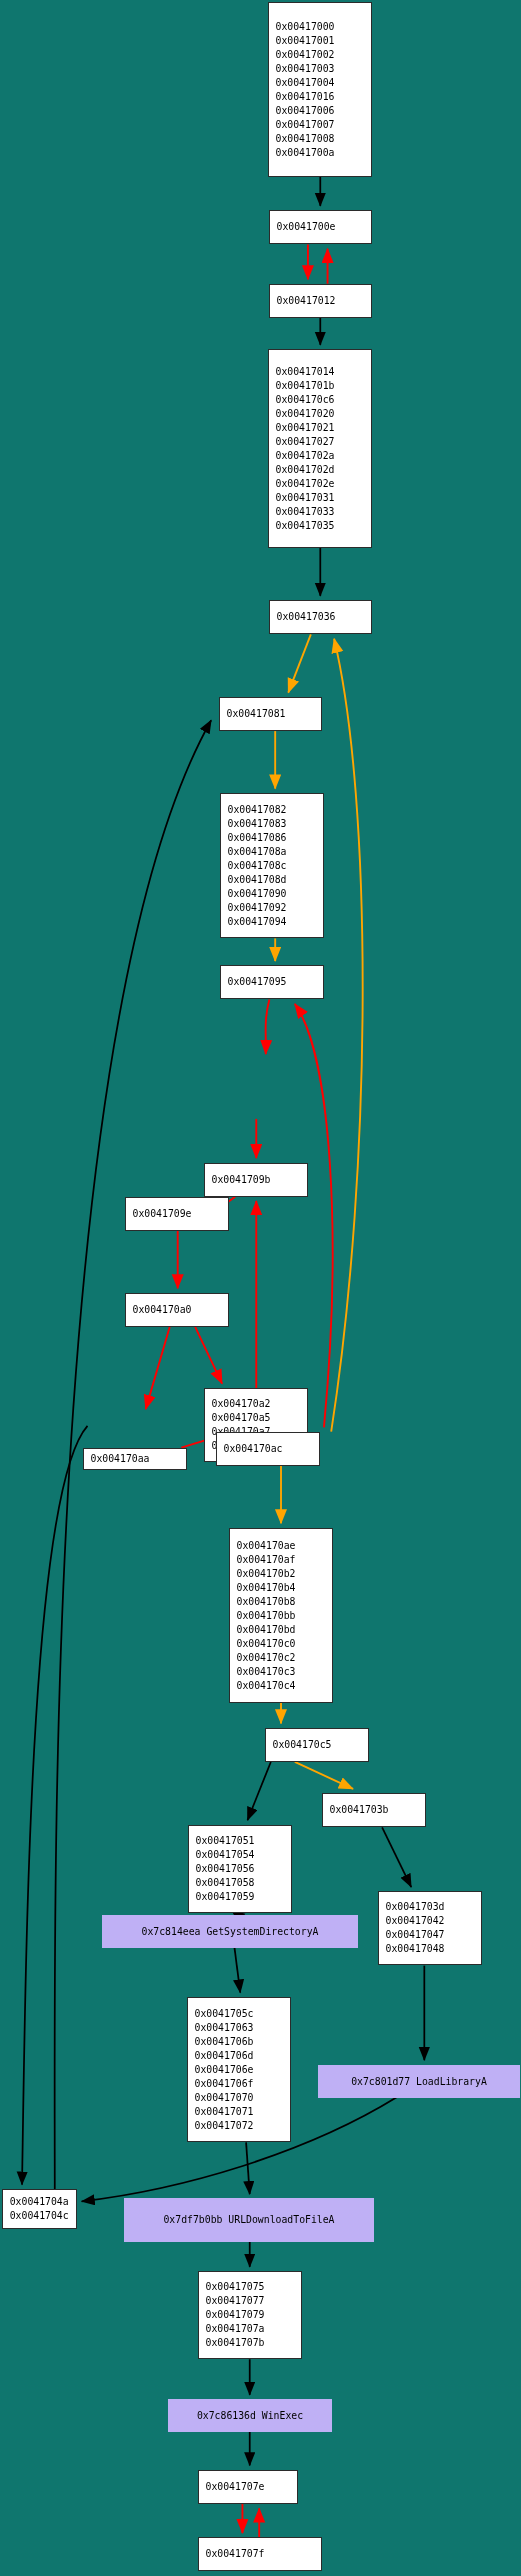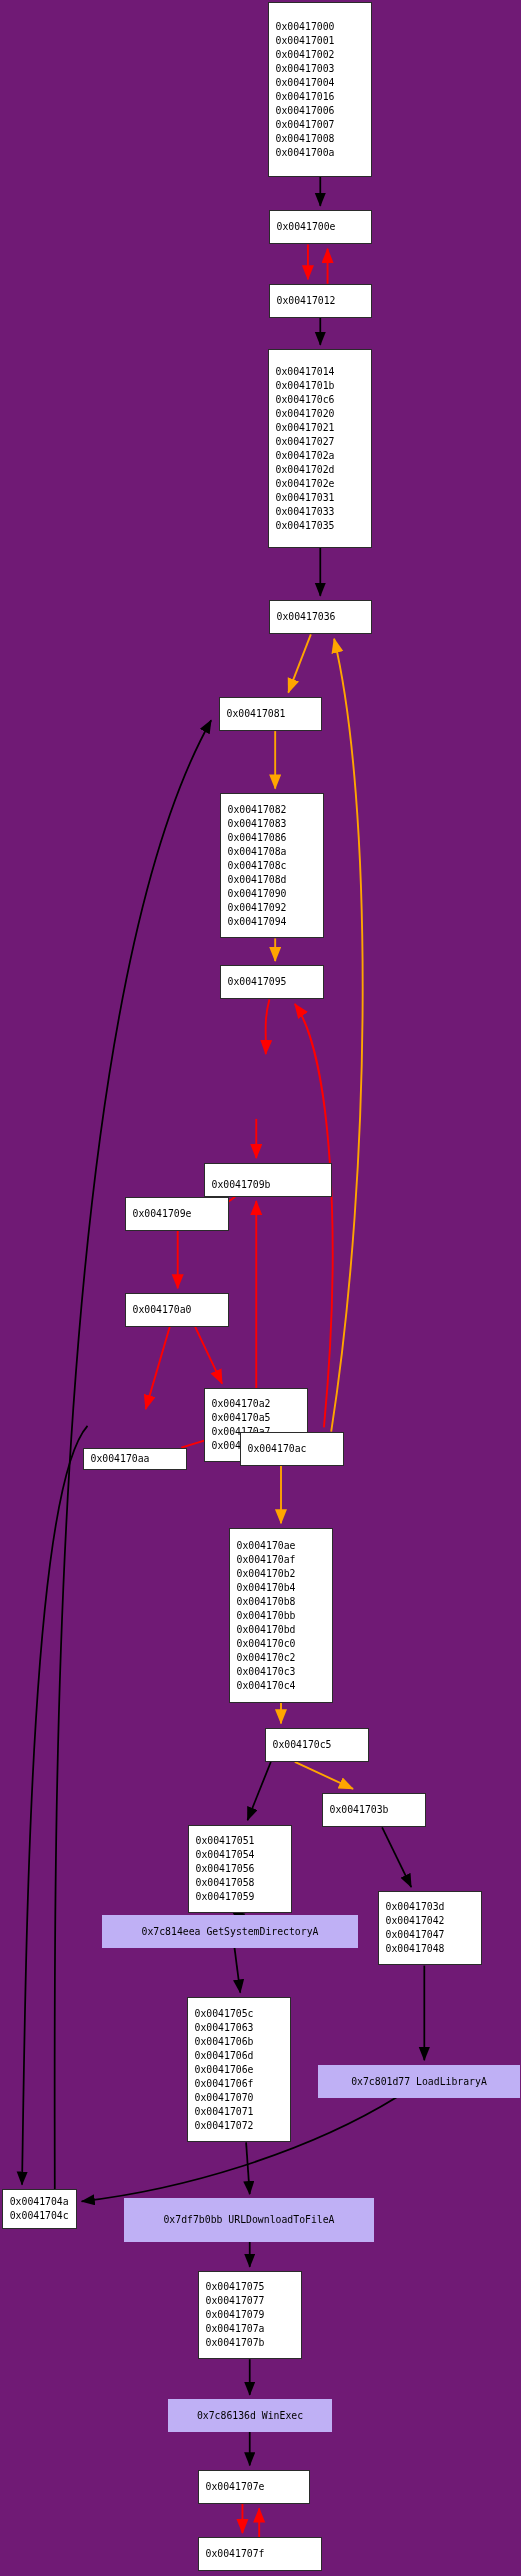--- a/index.html
+++ b/index.html
@@ -7,21 +7,21 @@
     padding: 0;
     background: #ffffff;
   }
   body {
     font-family: "DejaVu Sans Mono", "Liberation Mono", monospace;
   }
   #graph-root {
     position: relative;
     width: 522px;
     height: 2576px;
-    background: #701a75;
+    background: #0f766e;
     overflow: hidden;
   }
   #edge-layer {
     position: absolute;
     left: 0;
     top: 0;
     width: 522px;
     height: 2576px;
     pointer-events: none;
   }
@@ -120,36 +120,36 @@
 
   <div id="node-layer">
       <div class="cfg-node" style="left: 268px; top: 2.2px; width: 104px; height: 175px;"><span class="addr-line">0x00417000</span><span class="addr-line">0x00417001</span><span class="addr-line">0x00417002</span><span class="addr-line">0x00417003</span><span class="addr-line">0x00417004</span><span class="addr-line">0x00417016</span><span class="addr-line">0x00417006</span><span class="addr-line">0x00417007</span><span class="addr-line">0x00417008</span><span class="addr-line">0x0041700a</span></div>
       <div class="cfg-node" style="left: 269px; top: 210px; width: 103px; height: 34px;"><span class="addr-line">0x0041700e</span></div>
       <div class="cfg-node" style="left: 269px; top: 284px; width: 103px; height: 34px;"><span class="addr-line">0x00417012</span></div>
       <div class="cfg-node" style="left: 268px; top: 349px; width: 104px; height: 199px;"><span class="addr-line">0x00417014</span><span class="addr-line">0x0041701b</span><span class="addr-line">0x004170c6</span><span class="addr-line">0x00417020</span><span class="addr-line">0x00417021</span><span class="addr-line">0x00417027</span><span class="addr-line">0x0041702a</span><span class="addr-line">0x0041702d</span><span class="addr-line">0x0041702e</span><span class="addr-line">0x00417031</span><span class="addr-line">0x00417033</span><span class="addr-line">0x00417035</span></div>
       <div class="cfg-node" style="left: 269px; top: 600px; width: 103px; height: 34px;"><span class="addr-line">0x00417036</span></div>
       <div class="cfg-node" style="left: 219px; top: 697px; width: 103px; height: 34px;"><span class="addr-line">0x00417081</span></div>
       <div class="cfg-node" style="left: 220px; top: 793px; width: 104px; height: 145px;"><span class="addr-line">0x00417082</span><span class="addr-line">0x00417083</span><span class="addr-line">0x00417086</span><span class="addr-line">0x0041708a</span><span class="addr-line">0x0041708c</span><span class="addr-line">0x0041708d</span><span class="addr-line">0x00417090</span><span class="addr-line">0x00417092</span><span class="addr-line">0x00417094</span></div>
       <div class="cfg-node" style="left: 220px; top: 965px; width: 104px; height: 34px;"><span class="addr-line">0x00417095</span></div>
-      <div class="cfg-node" style="left: 204px; top: 1163px; width: 128px; height: 34px; justify-content: flex-end;"><span class="addr-line">0x0041709b</span></div>
+      <div class="cfg-node" style="left: 204px; top: 1163px; width: 104px; height: 34px;"><span class="addr-line">0x0041709b</span></div>
       <div class="cfg-node" style="left: 125px; top: 1197px; width: 104px; height: 34px;"><span class="addr-line">0x0041709e</span></div>
       <div class="cfg-node" style="left: 125px; top: 1293px; width: 104px; height: 34px;"><span class="addr-line">0x004170a0</span></div>
       <div class="cfg-node" style="left: 83px; top: 1413px; width: 104px; height: 22px; margin-top: 35px;"><span class="addr-line">0x004170aa</span></div>
       <div class="cfg-node" style="left: 204px; top: 1388px; width: 104px; height: 74px;"><span class="addr-line">0x004170a2</span><span class="addr-line">0x004170a5</span><span class="addr-line">0x004170a7</span><span class="addr-line">0x004170a8</span></div>
-      <div class="cfg-node" style="left: 240px; top: 1432px; width: 104px; height: 34px;"><span class="addr-line">0x004170ac</span></div>
+      <div class="cfg-node" style="left: 216px; top: 1432px; width: 104px; height: 34px;"><span class="addr-line">0x004170ac</span></div>
       <div class="cfg-node" style="left: 229px; top: 1528px; width: 104px; height: 175px;"><span class="addr-line">0x004170ae</span><span class="addr-line">0x004170af</span><span class="addr-line">0x004170b2</span><span class="addr-line">0x004170b4</span><span class="addr-line">0x004170b8</span><span class="addr-line">0x004170bb</span><span class="addr-line">0x004170bd</span><span class="addr-line">0x004170c0</span><span class="addr-line">0x004170c2</span><span class="addr-line">0x004170c3</span><span class="addr-line">0x004170c4</span></div>
       <div class="cfg-node" style="left: 229px; top: 1728px; width: 104px; height: 34px; margin-left: 36px;"><span class="addr-line">0x004170c5</span></div>
       <div class="cfg-node" style="left: 188px; top: 1825px; width: 104px; height: 88px;"><span class="addr-line">0x00417051</span><span class="addr-line">0x00417054</span><span class="addr-line">0x00417056</span><span class="addr-line">0x00417058</span><span class="addr-line">0x00417059</span></div>
       <div class="cfg-node" style="left: 322px; top: 1793px; width: 104px; height: 34px;"><span class="addr-line">0x0041703b</span></div>
       <div class="cfg-node api" style="left: 102px; top: 1915px; width: 256px; height: 33px;"><span class="api-label">0x7c814eea GetSystemDirectoryA</span></div>
       <div class="cfg-node" style="left: 378px; top: 1891px; width: 104px; height: 74px;"><span class="addr-line">0x0041703d</span><span class="addr-line">0x00417042</span><span class="addr-line">0x00417047</span><span class="addr-line">0x00417048</span></div>
       <div class="cfg-node" style="left: 187px; top: 1997px; width: 104px; height: 145px;"><span class="addr-line">0x0041705c</span><span class="addr-line">0x00417063</span><span class="addr-line">0x0041706b</span><span class="addr-line">0x0041706d</span><span class="addr-line">0x0041706e</span><span class="addr-line">0x0041706f</span><span class="addr-line">0x00417070</span><span class="addr-line">0x00417071</span><span class="addr-line">0x00417072</span></div>
       <div class="cfg-node api" style="left: 318px; top: 2065px; width: 202px; height: 33px;"><span class="api-label">0x7c801d77 LoadLibraryA</span></div>
       <div class="cfg-node" style="left: 2.2px; top: 2189px; width: 75px; height: 40px;"><span class="addr-line">0x0041704a</span><span class="addr-line">0x0041704c</span></div>
       <div class="cfg-node api" style="left: 124px; top: 2198px; width: 250px; height: 44px;"><span class="api-label">0x7df7b0bb URLDownloadToFileA</span></div>
       <div class="cfg-node" style="left: 198px; top: 2271px; width: 104px; height: 88px;"><span class="addr-line">0x00417075</span><span class="addr-line">0x00417077</span><span class="addr-line">0x00417079</span><span class="addr-line">0x0041707a</span><span class="addr-line">0x0041707b</span></div>
       <div class="cfg-node api" style="left: 168px; top: 2399px; width: 164px; height: 33px;"><span class="api-label">0x7c86136d WinExec</span></div>
-      <div class="cfg-node" style="left: 198px; top: 2470px; width: 112px; height: 34px;"><span class="addr-line">0x0041707e</span></div>
+      <div class="cfg-node" style="left: 198px; top: 2470px; width: 100px; height: 34px;"><span class="addr-line">0x0041707e</span></div>
       <div class="cfg-node" style="left: 198px; top: 2537px; width: 124px; height: 34px;"><span class="addr-line">0x0041707f</span></div>
     </div>
 
 </div>
 
 
 </body></html>

